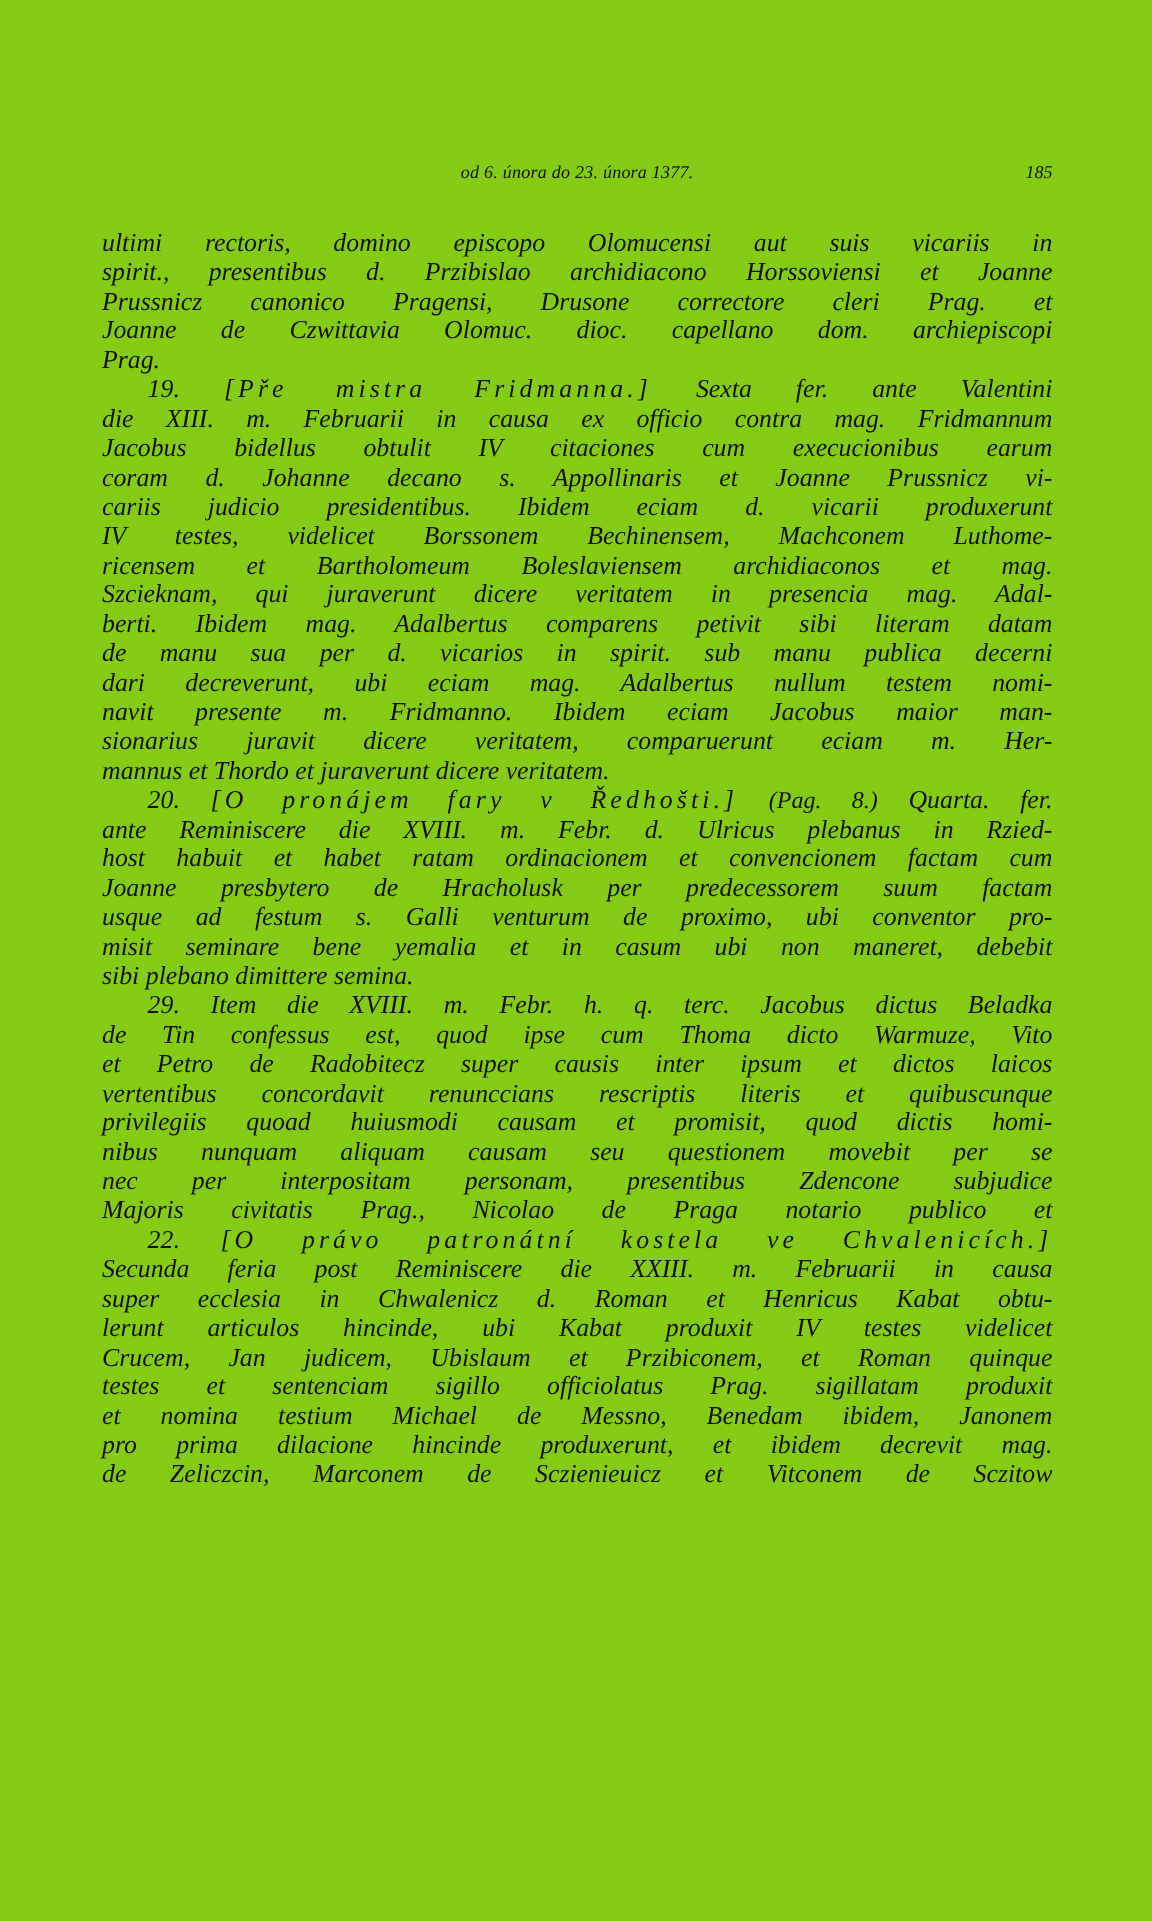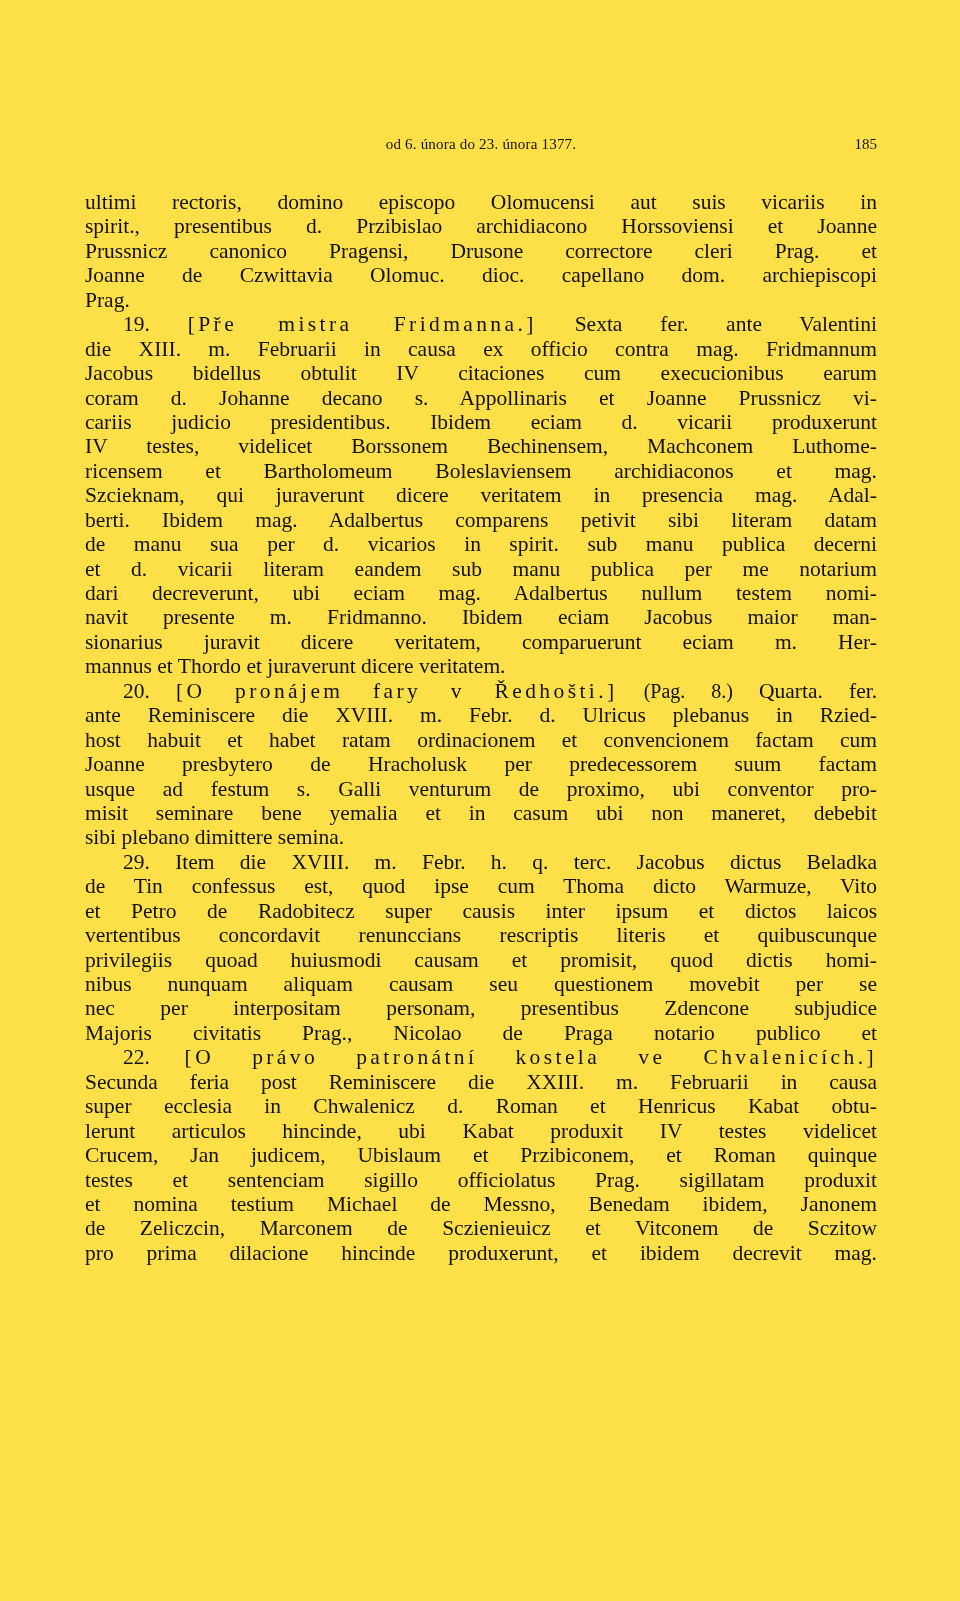--- a/index.html
+++ b/index.html
@@ -1,17 +1,17 @@
 <!DOCTYPE html>
 <html><head>
 <meta charset="utf-8">
 <style>
   html, body { margin: 0; padding: 0; background: #ffffff; }
   body { width: 960px; height: 1601px; position: relative; overflow: hidden; }
-  .page { position: absolute; left: 0; top: 0; width: 960px; height: 1601px; background: #fde047; color: #111; }
+  .page { position: absolute; left: 0; top: 0; width: 960px; height: 1601px; background: #84cc16; color: #111; font-style: italic; }
   .running-head { position: absolute; top: 136px; left: 85px; width: 792px; height: 22px;
     font-family: "Liberation Serif", "DejaVu Serif", serif; font-size: 15px; color: #111; }
   .running-head .title { position: absolute; left: 0; right: 0; text-align: center; letter-spacing: 0.2px; }
   .running-head .pno { position: absolute; right: 0; top: 0; }
   .body-text { position: absolute; top: 190px; left: 85px; width: 792px;
     font-family: "Liberation Serif", "DejaVu Serif", serif; font-size: 21.5px; line-height: 24.45px; color: #111; }
   .line { display: block; height: 24.45px; white-space: nowrap; text-align: justify; text-align-last: justify; overflow: visible; }
   .line.last { text-align-last: left; }
   .line.indent { padding-left: 38px; }
   .spaced { letter-spacing: 3.4px; }
@@ -33,21 +33,20 @@
       <div class="line indent"><span>19.</span> <span class="spaced">[Pře mistra Fridmanna.]</span> <span>Sexta fer. ante Valentini</span></div>
       <div class="line"><span>die XIII. m. Februarii in causa ex officio contra mag. Fridmannum</span></div>
       <div class="line"><span>Jacobus bidellus obtulit IV citaciones cum execucionibus earum</span></div>
       <div class="line"><span>coram d. Johanne decano s. Appollinaris et Joanne Prussnicz vi-</span></div>
       <div class="line"><span>cariis judicio presidentibus. Ibidem eciam d. vicarii produxerunt</span></div>
       <div class="line"><span>IV testes, videlicet Borssonem Bechinensem, Machconem Luthome-</span></div>
       <div class="line"><span>ricensem et Bartholomeum Boleslaviensem archidiaconos et mag.</span></div>
       <div class="line"><span>Szcieknam, qui juraverunt dicere veritatem in presencia mag. Adal-</span></div>
       <div class="line"><span>berti. Ibidem mag. Adalbertus comparens petivit sibi literam datam</span></div>
       <div class="line"><span>de manu sua per d. vicarios in spirit. sub manu publica decerni</span></div>
-      <div class="line"><span>et d. vicarii literam eandem sub manu publica per me notarium</span></div>
       <div class="line"><span>dari decreverunt, ubi eciam mag. Adalbertus nullum testem nomi-</span></div>
       <div class="line"><span>navit presente m. Fridmanno. Ibidem eciam Jacobus maior man-</span></div>
       <div class="line"><span>sionarius juravit dicere veritatem, comparuerunt eciam m. Her-</span></div>
       <div class="line last"><span>mannus et Thordo et juraverunt dicere veritatem.</span></div>
       <div class="line indent"><span>20.</span> <span class="spaced">[O pronájem fary v Ředhošti.]</span> <span style="font-size: 20px;">(Pag. 8.)</span> <span>Quarta. fer.</span></div>
       <div class="line"><span>ante Reminiscere die XVIII. m. Febr. d. Ulricus plebanus in Rzied-</span></div>
       <div class="line"><span>host habuit et habet ratam ordinacionem et convencionem factam cum</span></div>
       <div class="line"><span>Joanne presbytero de Hracholusk per predecessorem suum factam</span></div>
       <div class="line"><span>usque ad festum s. Galli venturum de proximo, ubi conventor pro-</span></div>
       <div class="line"><span>misit seminare bene yemalia et in casum ubi non maneret, debebit</span></div>
@@ -60,16 +59,16 @@
       <div class="line"><span>nibus nunquam aliquam causam seu questionem movebit per se</span></div>
       <div class="line"><span>nec per interpositam personam, presentibus Zdencone subjudice</span></div>
       <div class="line"><span>Majoris civitatis Prag., Nicolao de Praga notario publico et</span></div>
       <div class="line indent"><span>22.</span> <span class="spaced">[O právo patronátní kostela ve Chvalenicích.]</span></div>
       <div class="line"><span>Secunda feria post Reminiscere die XXIII. m. Februarii in causa</span></div>
       <div class="line"><span>super ecclesia in Chwalenicz d. Roman et Henricus Kabat obtu-</span></div>
       <div class="line"><span>lerunt articulos hincinde, ubi Kabat produxit IV testes videlicet</span></div>
       <div class="line"><span>Crucem, Jan judicem, Ubislaum et Przibiconem, et Roman quinque</span></div>
       <div class="line"><span>testes et sentenciam sigillo officiolatus Prag. sigillatam produxit</span></div>
       <div class="line"><span>et nomina testium Michael de Messno, Benedam ibidem, Janonem</span></div>
+      <div class="line"><span>pro prima dilacione hincinde produxerunt, et ibidem decrevit mag.</span></div>
       <div class="line"><span>de Zeliczcin, Marconem de Sczienieuicz et Vitconem de Sczitow</span></div>
-      <div class="line"><span>pro prima dilacione hincinde produxerunt, et ibidem decrevit mag.</span></div>
     </div>
 </div>
 
 </body></html>

